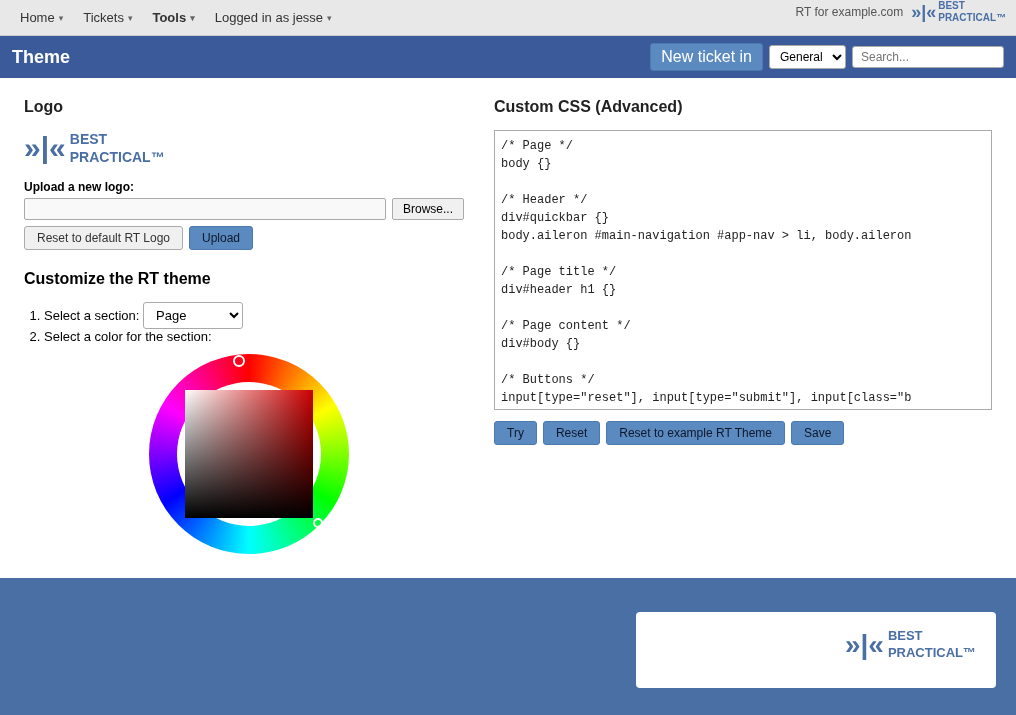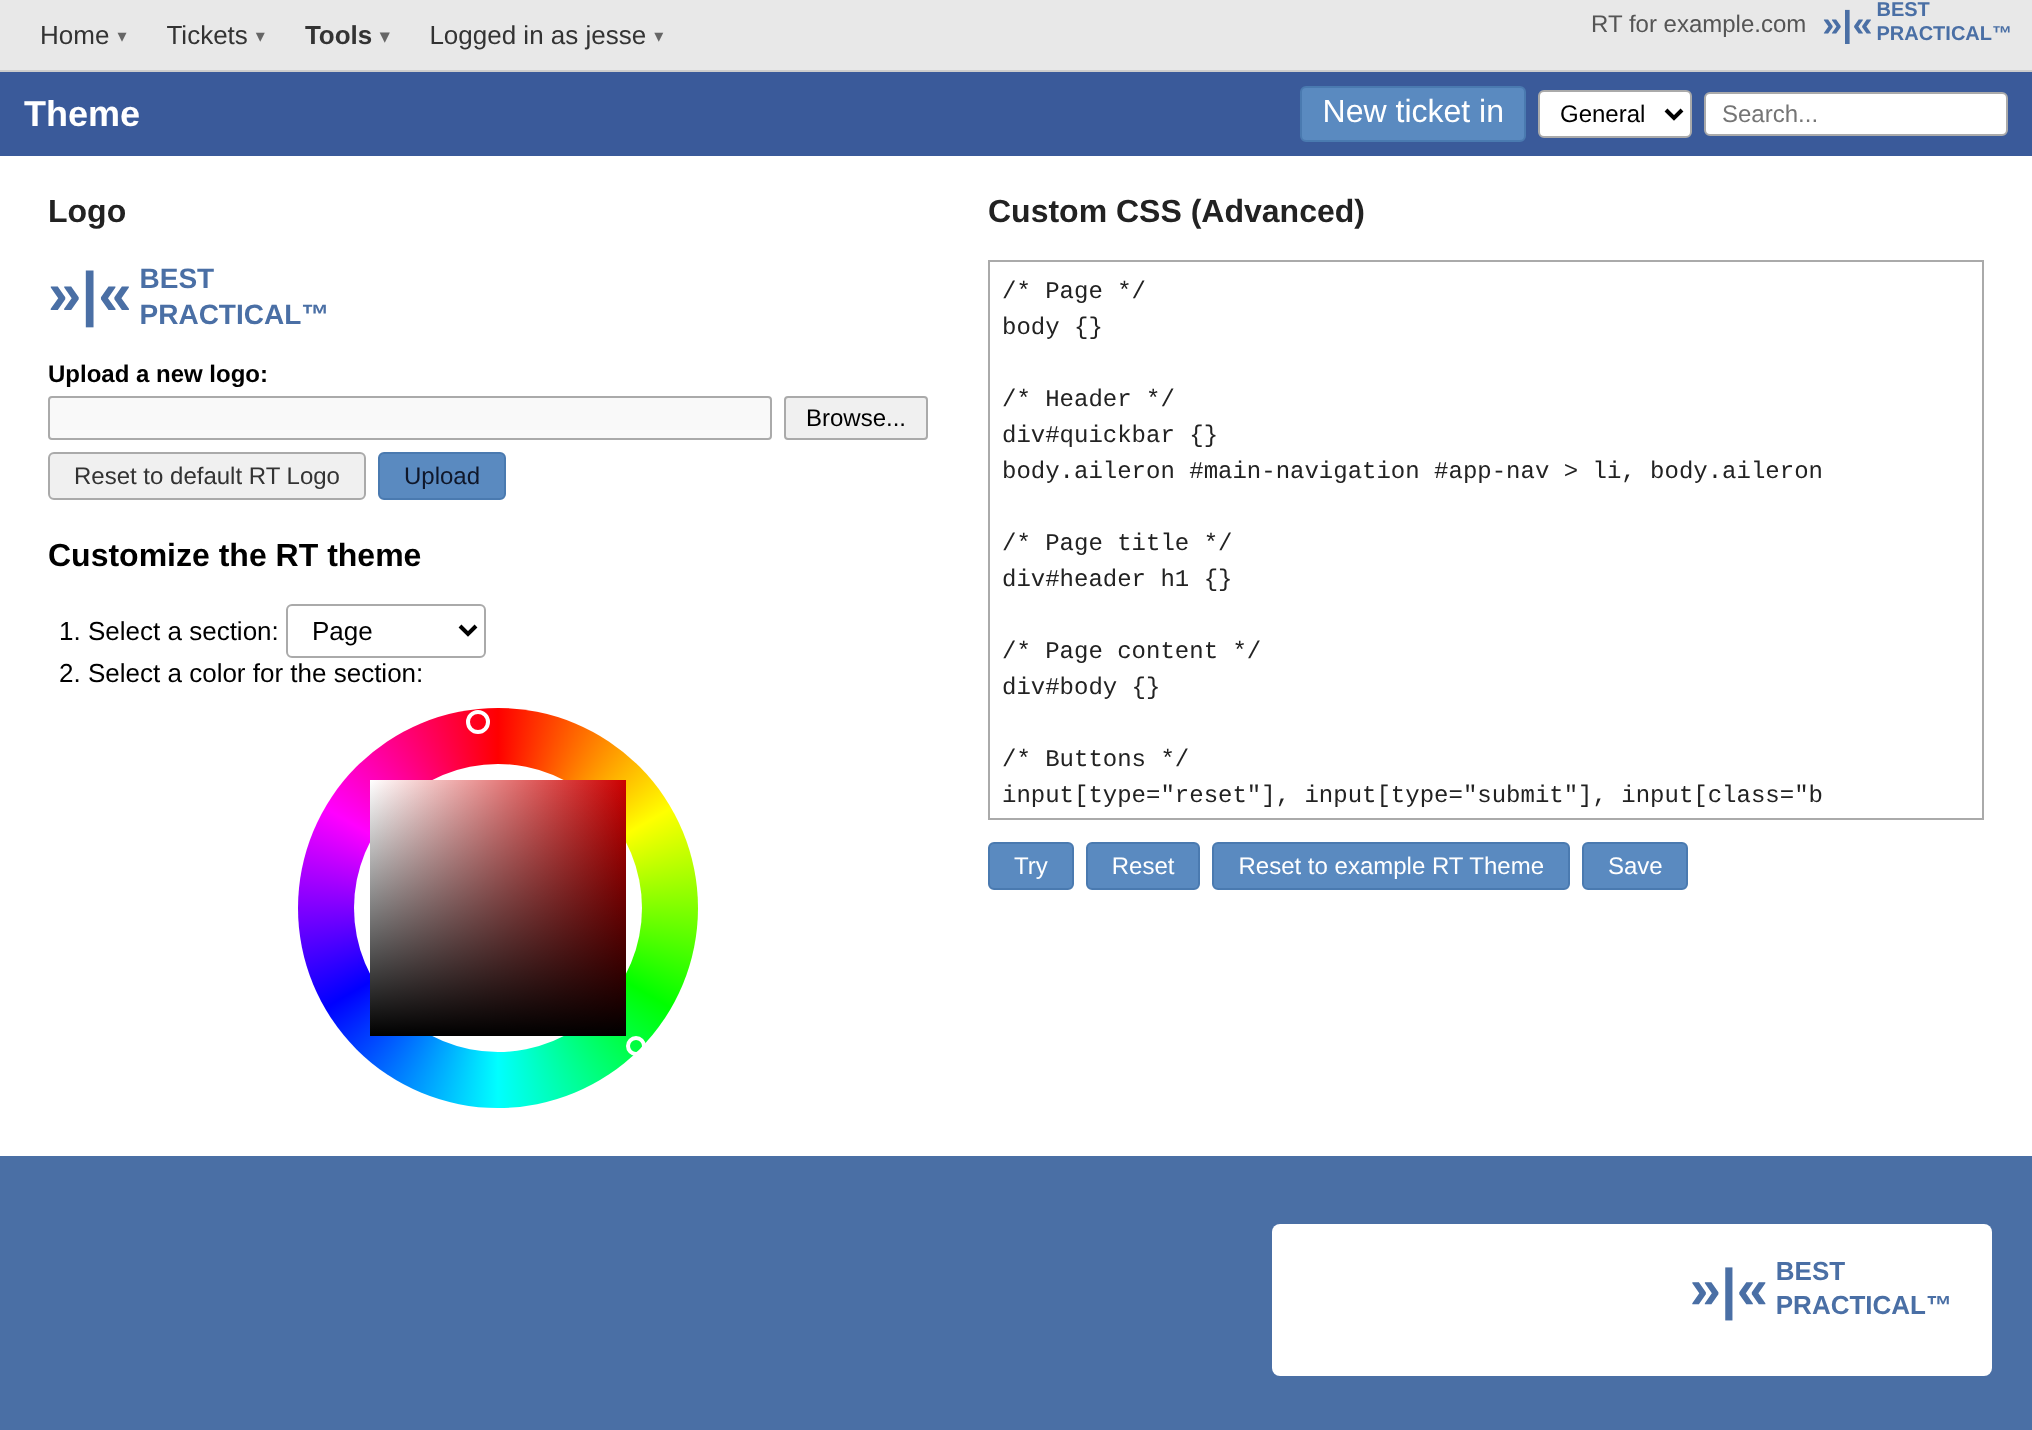--- a/index.html
+++ b/index.html
@@ -195,21 +195,21 @@
       resize: none;
       overflow: auto;
       line-height: 1.5;
       color: #222;
       background: white;
     }
 
     .css-buttons { margin-top: 8px; display: flex; gap: 6px; }
     .btn-css {
       padding: 4px 12px; border: 1px solid #4a7ab0; background: #5a8ac0;
-      color: #ffffff; cursor: pointer; font-size: 12px; border-radius: 3px;
+      color: #0f172a; cursor: pointer; font-size: 12px; border-radius: 3px;
     }
 
     
     #footer {
       background: #4a6fa5;
       padding: 20px;
       display: flex;
       justify-content: flex-end;
       align-items: flex-end;
       min-height: 130px;

